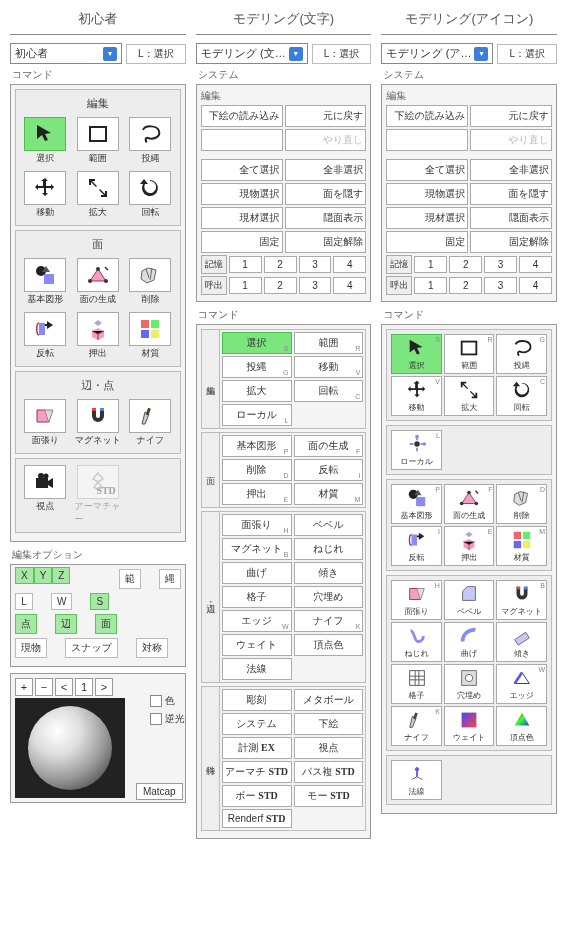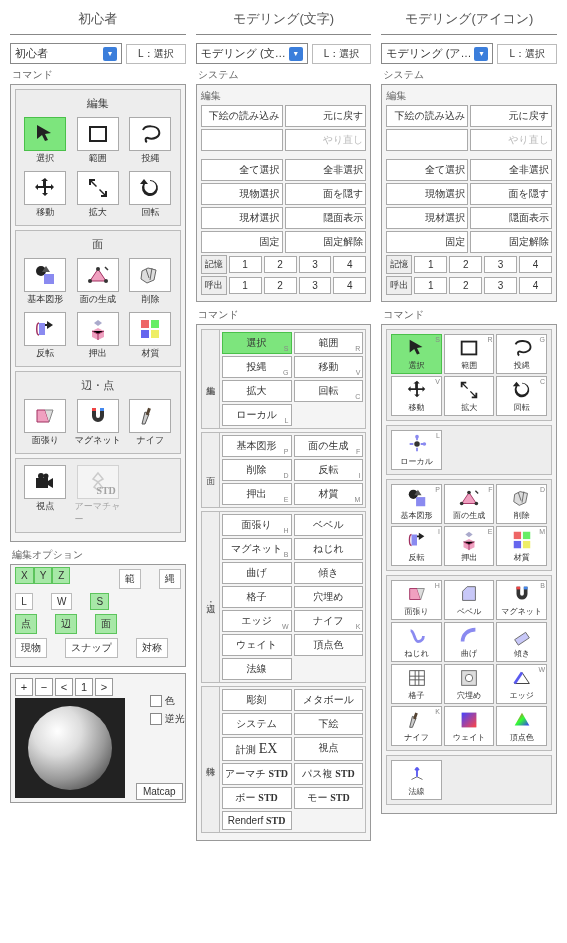--- a/index.html
+++ b/index.html
@@ -171,21 +171,21 @@
     flex-direction: column;
     align-items: flex-start;
     gap: 4px;
     font-size: 10px;
   }
   .side-controls .cb { display: flex; align-items: center; gap: 3px; }
   .side-controls .swatch { width: 12px; height: 12px; border: 1px solid #888; background: #fff; }
   .matcap-btn { border: 1px solid #999; background: #fff; padding: 2px 6px; position: absolute; right: 2px; bottom: 2px; font-size: 10px; }
   .badge { position: absolute; right: 1px; top: 1px; font-size: 7px; color: #888; }
   .stdtxt { font-family: serif; font-weight: bold; font-size: 10px; }
-  .extxt { font-family: serif; font-weight: normal; font-size: 14px; }
+  .extxt { font-family: serif; font-weight: bold; font-size: 10px; }
   .gridicon3 { display: grid; grid-template-columns: repeat(3,1fr); gap: 2px; padding: 2px; }
   .icontile {
     border: 1px solid #aaa;
     background: #fff;
     height: 40px;
     display: flex;
     flex-direction: column;
     align-items: center;
     justify-content: center;
     position: relative;

